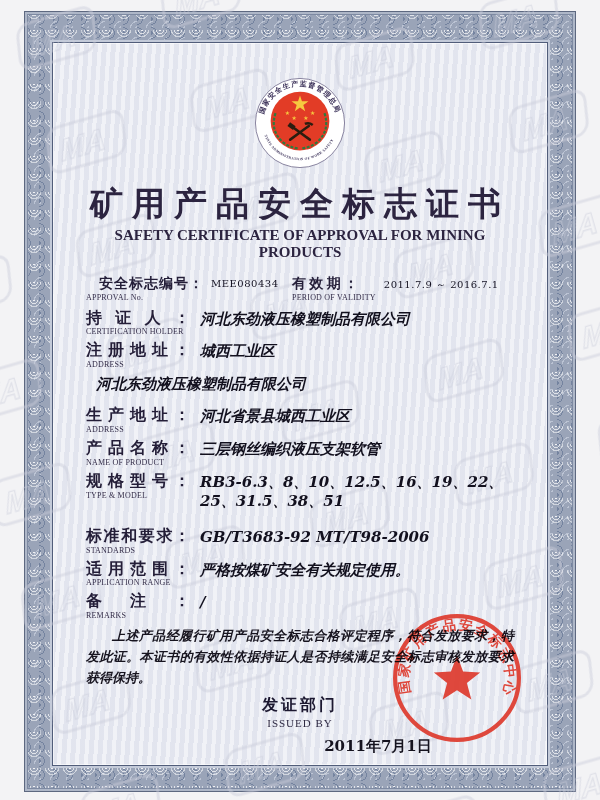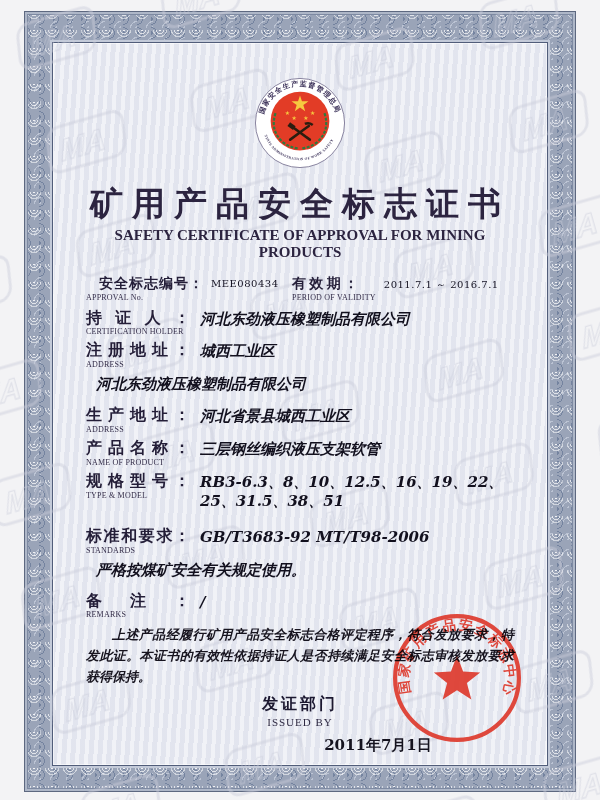--- a/index.html
+++ b/index.html
@@ -134,21 +134,21 @@
           <span class="lab lab-sm">安全标志编号：</span>
           <span class="en">APPROVAL No.</span>
         </div>
         <div class="num-val">MEE080434</div>
       </div>
       <div class="pair pair2">
         <div class="lab-col">
           <span class="lab lab-vd">有效期：</span>
           <span class="en">PERIOD OF VALIDITY</span>
         </div>
-        <div class="num-val">2011.7.1 ～ 2016.7.1</div>
+        <div class="num-val">2011.7.9 ～ 2016.7.1</div>
       </div>
     </div>
 
     <div class="fields">
         <div class="field-row">
         <div class="lab-col">
           <span class="lab lab-main">持证人：</span>
           <span class="en">CERTIFICATION HOLDER</span>
         </div>
         <div class="field-val">河北东劲液压橡塑制品有限公司</div>
@@ -185,20 +185,24 @@
         <div class="field-val">RB3-6.3、8、10、12.5、16、19、22、25、31.5、38、51</div>
       </div>
         <div class="field-row">
         <div class="lab-col">
           <span class="lab lab-main">标准和要求：</span>
           <span class="en">STANDARDS</span>
         </div>
         <div class="field-val">GB/T3683-92 MT/T98-2006</div>
       </div>
         <div class="field-row">
+        <div class="lab-col">
+          <span class="lab lab-main">适用范围：</span>
+          <span class="en">APPLICATION RANGE</span>
+        </div>
         <div class="field-val">严格按煤矿安全有关规定使用。</div>
       </div>
         <div class="field-row">
         <div class="lab-col">
           <span class="lab lab-main">备注：</span>
           <span class="en">REMARKS</span>
         </div>
         <div class="field-val">/</div>
       </div>
       </div>

